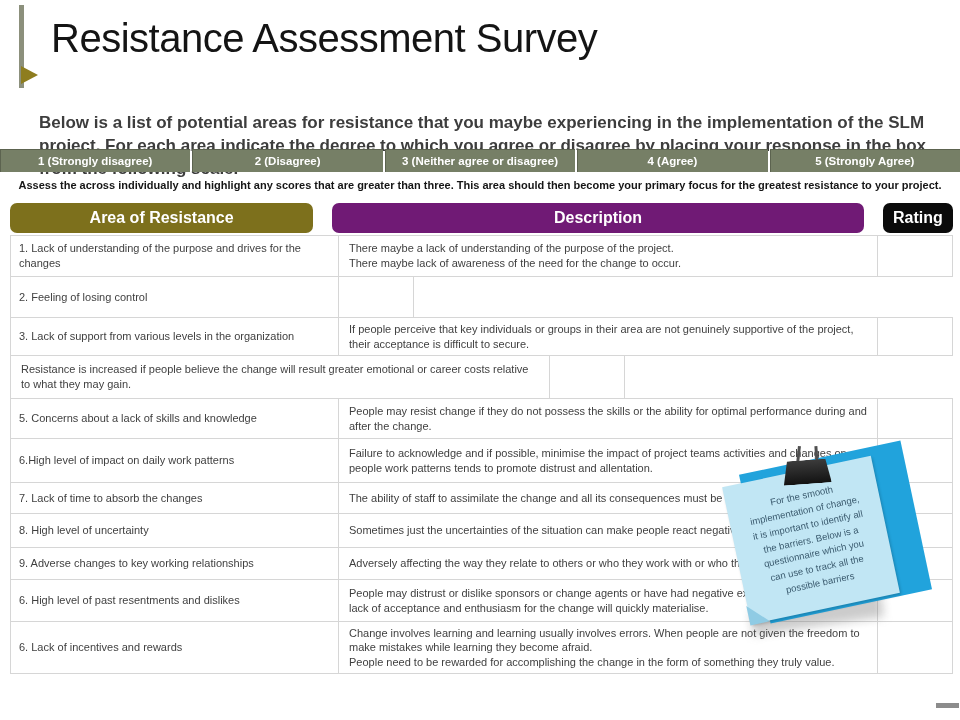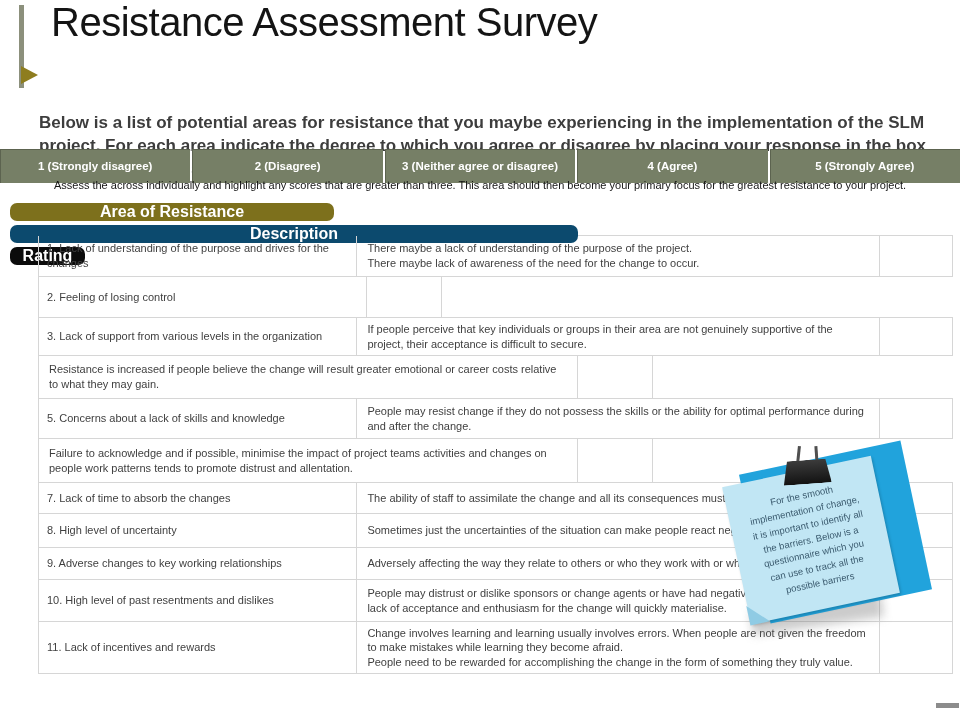--- a/index.html
+++ b/index.html
@@ -3,45 +3,45 @@
 <meta charset="utf-8">
 <style>
   html,body{margin:0;padding:0;background:#fff;}
   .slide{position:relative;width:960px;height:720px;background:#ffffff;overflow:hidden;
          font-family:"Liberation Sans",sans-serif;color:#3f3f3f;}
 
   
   .title-bar{position:absolute;left:19px;top:5px;width:5px;height:83px;background:#8c907c;}
   .title-arrow{position:absolute;left:21px;top:66px;width:0;height:0;
                border-left:17px solid #8e7d1f;border-top:9px solid transparent;border-bottom:9px solid transparent;}
-  .page-title{position:absolute;left:51px;top:0;font-size:40px;font-weight:400;color:#141414;
+  .page-title{position:absolute;left:51px;top:16px;font-size:40px;font-weight:400;color:#141414;
               letter-spacing:-0.5px;white-space:nowrap;}
 
   
   .intro{position:absolute;left:39px;top:112px;width:897px;font-size:17px;font-weight:bold;
          color:#3d3d3d;line-height:1.35;}
   .assess{position:absolute;left:0;top:179px;width:960px;text-align:center;font-size:11px;
-          font-weight:normal;color:#151515;}
-
-  
-  .scale-bar{position:absolute;left:0;top:149px;width:960px;height:34px;display:flex;gap:2px;}
+          font-weight:bold;color:#151515;}
+
+  
+  .scale-bar{position:absolute;left:0;top:149px;width:960px;height:23px;display:flex;gap:2px;}
   .scale-cell{flex:1;background:#767f66;color:#ffffff;font-weight:bold;font-size:11.5px;
               display:flex;align-items:center;justify-content:center;
               box-shadow:inset 1px 1px 0 rgba(0,0,0,0.22);}
 
   
   .res-table{position:absolute;left:10px;top:203px;width:943px;}
-  .table-head{display:flex;gap:4px;height:30px;margin-bottom:2px;flex-direction:column;}
+  .table-head{display:flex;gap:19px;height:30px;margin-bottom:2px;}
   .th{color:#ffffff;font-weight:bold;font-size:16px;display:flex;align-items:center;
       justify-content:center;border-radius:7px;}
   .th-area{width:324px;background:#7d701c;}
-  .th-desc{width:568px;background:#0c4a6e;}
+  .th-desc{width:568px;background:#701a75;}
   .th-rating{width:75px;background:#0b0b0b;}
 
-  .table-body{border-top:1px solid #d6d6d6;margin-left:28px;}
+  .table-body{border-top:1px solid #d6d6d6;}
   .trow{display:flex;border-bottom:1px solid #d6d6d6;}
   .tcell{border-left:1px solid #d6d6d6;display:flex;align-items:center;box-sizing:border-box;
          font-size:11px;line-height:1.32;color:#3f3f3f;}
   .c-area{width:328px;padding:3px 10px 3px 8px;}
   .c-desc{width:539px;padding:3px 10px;}
   .c-desc span{white-space:pre-line;}
   .c-rating{width:76px;border-right:1px solid #d6d6d6;}
   .trow:nth-child(1){min-height:40px}.trow:nth-child(2){min-height:40px}
   .trow:nth-child(3){min-height:37px}.trow:nth-child(4){min-height:42px}
   .trow:nth-child(5){min-height:39px}.trow:nth-child(6){min-height:43px}
@@ -144,20 +144,23 @@
             <span>5. Concerns about a lack of skills and knowledge</span>
           </div>
         <div class="tcell c-desc">
             <span>People may resist change if they do not possess the skills or the ability for optimal performance during and after the change.</span>
           </div>
         <div class="tcell c-rating">
             <span></span>
           </div>
       </div>
       <div class="trow">
+        <div class="tcell c-area">
+            <span>6.High level of impact on daily work patterns</span>
+          </div>
         <div class="tcell c-desc">
             <span>Failure to acknowledge and if possible, minimise the impact of project teams activities and changes on people work patterns tends to promote distrust and allentation.</span>
           </div>
         <div class="tcell c-rating">
             <span></span>
           </div>
       </div>
       <div class="trow">
         <div class="tcell c-area">
             <span>7. Lack of time to absorb the changes</span>
@@ -186,33 +189,33 @@
           </div>
         <div class="tcell c-desc">
             <span>Adversely affecting the way they relate to others or who they work with or who they report to.</span>
           </div>
         <div class="tcell c-rating">
             <span></span>
           </div>
       </div>
       <div class="trow">
         <div class="tcell c-area">
-            <span>10. High level of past resentments and dislikes</span>
+            <span>6. High level of past resentments and dislikes</span>
           </div>
         <div class="tcell c-desc">
             <span>People may distrust or dislike sponsors or change agents or have had negative experiences. A
 lack of acceptance and enthusiasm for the change will quickly materialise.</span>
           </div>
         <div class="tcell c-rating">
             <span></span>
           </div>
       </div>
       <div class="trow">
         <div class="tcell c-area">
-            <span>11. Lack of incentives and rewards</span>
+            <span>6. Lack of incentives and rewards</span>
           </div>
         <div class="tcell c-desc">
             <span>Change involves learning and learning usually involves errors. When people are not given the freedom to make mistakes while learning they become afraid.
 People need  to be rewarded for accomplishing the change in the form of something they truly value.</span>
           </div>
         <div class="tcell c-rating">
             <span></span>
           </div>
       </div>
     </div>

